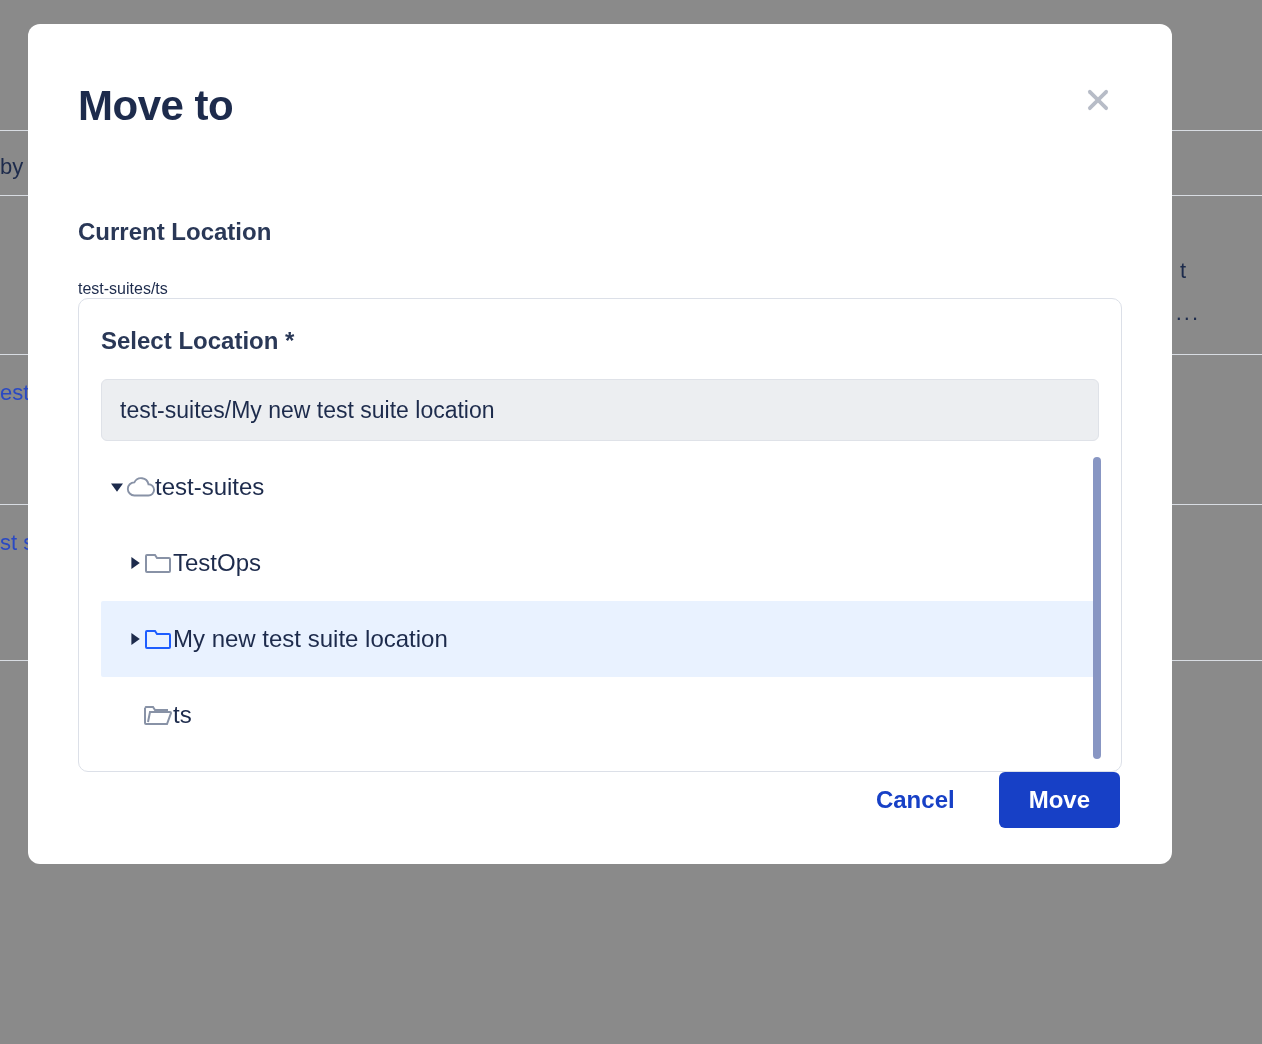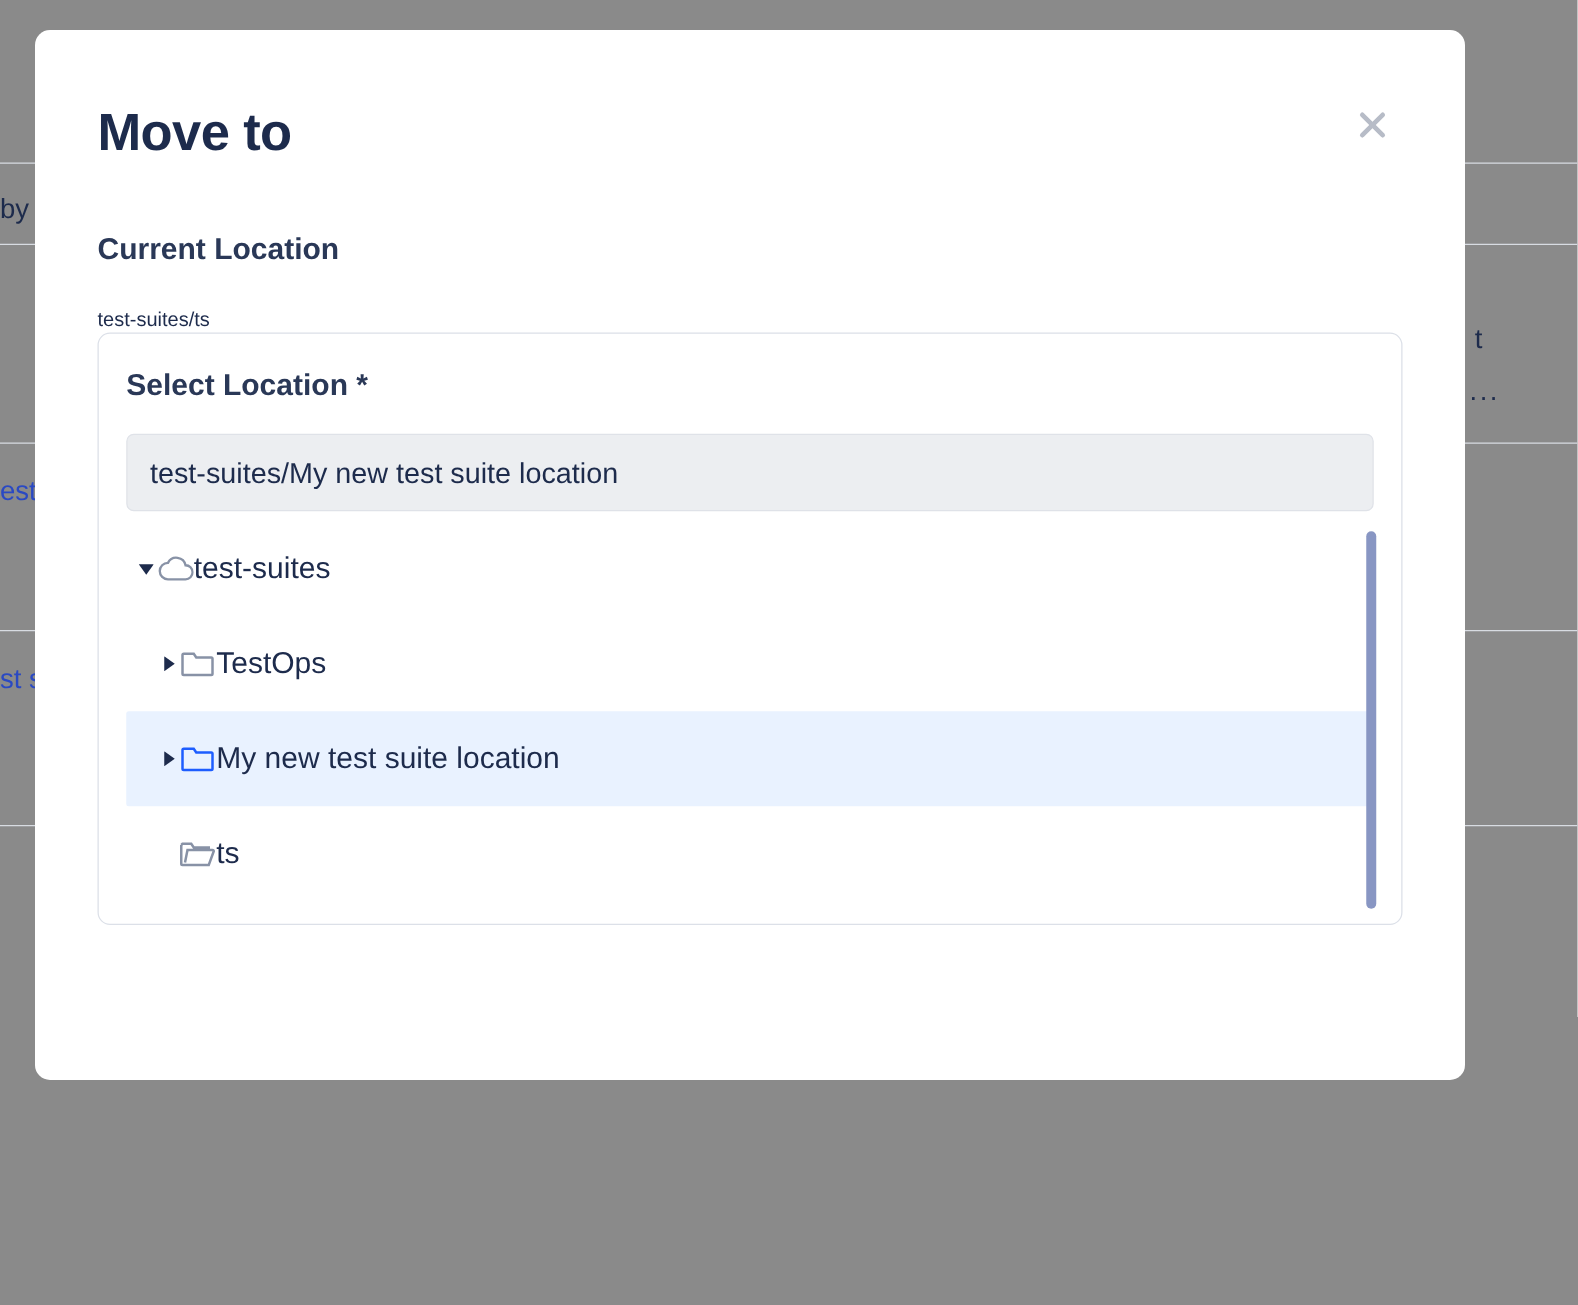--- a/index.html
+++ b/index.html
@@ -40,21 +40,21 @@
     .modal-title {
       font-size: 42px;
       font-weight: 700;
       color: #1d2b4c;
       letter-spacing: -0.5px;
     }
     .section-label {
       font-size: 24px;
       font-weight: 600;
       color: #2a3857;
-      margin-top: 56px;
+      margin-top: 88px;
     }
     .current-path {
       font-size: 16px;
       color: #1d2b4c;
       margin-top: 34px;
       font-weight: 400;
     }
 
     .select-panel {
       border: 1px solid #dce0e8;
@@ -221,14 +221,18 @@
               <path d="M2 4 L2 19 a1 1 0 0 0 1 1 L24 20 L28 9 a1 1 0 0 0 -1 -1 L7 8 L5 18 M2 4 L3 3 L10 3 L12 6 L24 6 L24 8"></path>
             </svg>
         </span>
         <span>ts</span>
       </div>
 
       <div class="tree-scroll"></div>
     </div>
   </div>
 
+  <div class="footer">
+    <button class="btn-cancel">Cancel</button>
+    <button class="btn-primary">Move</button>
+  </div>
 
 </div>
 
 </body></html>

